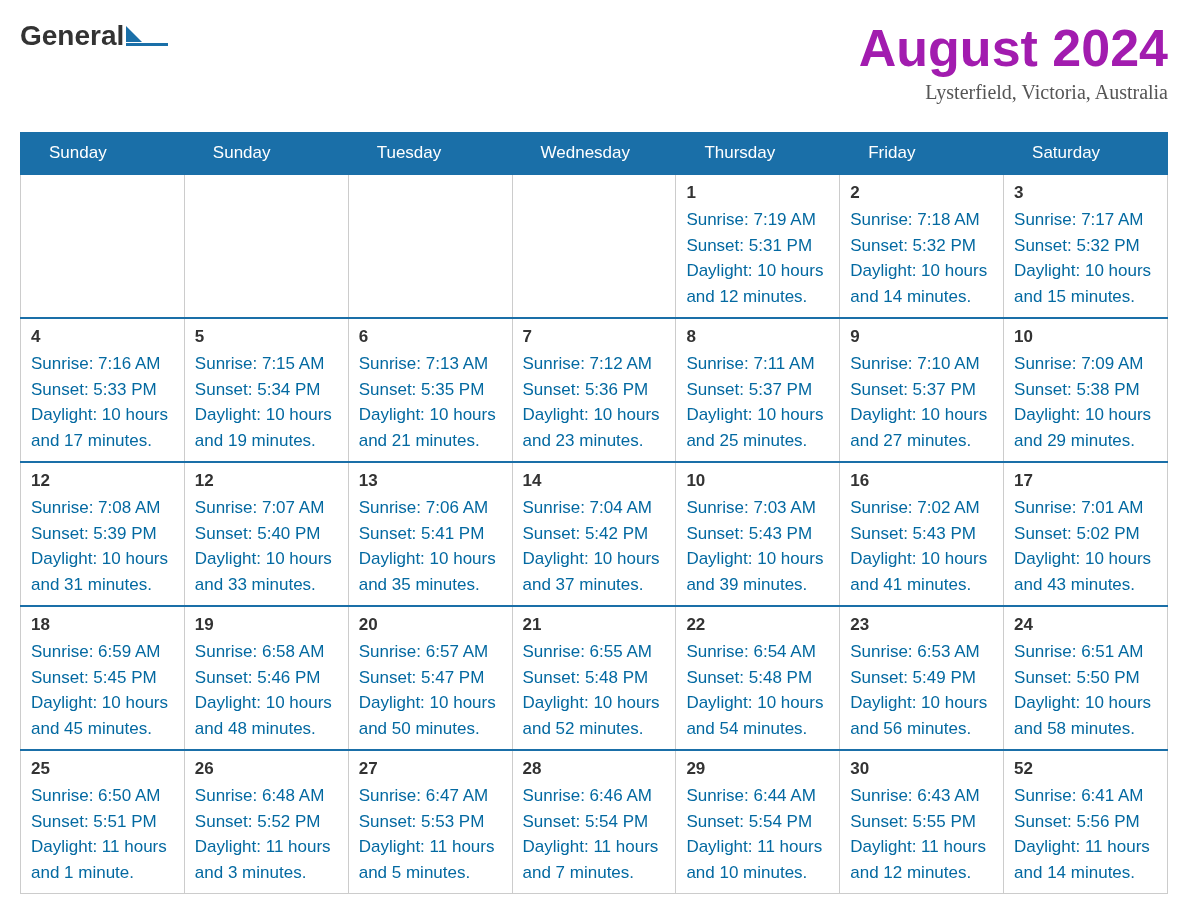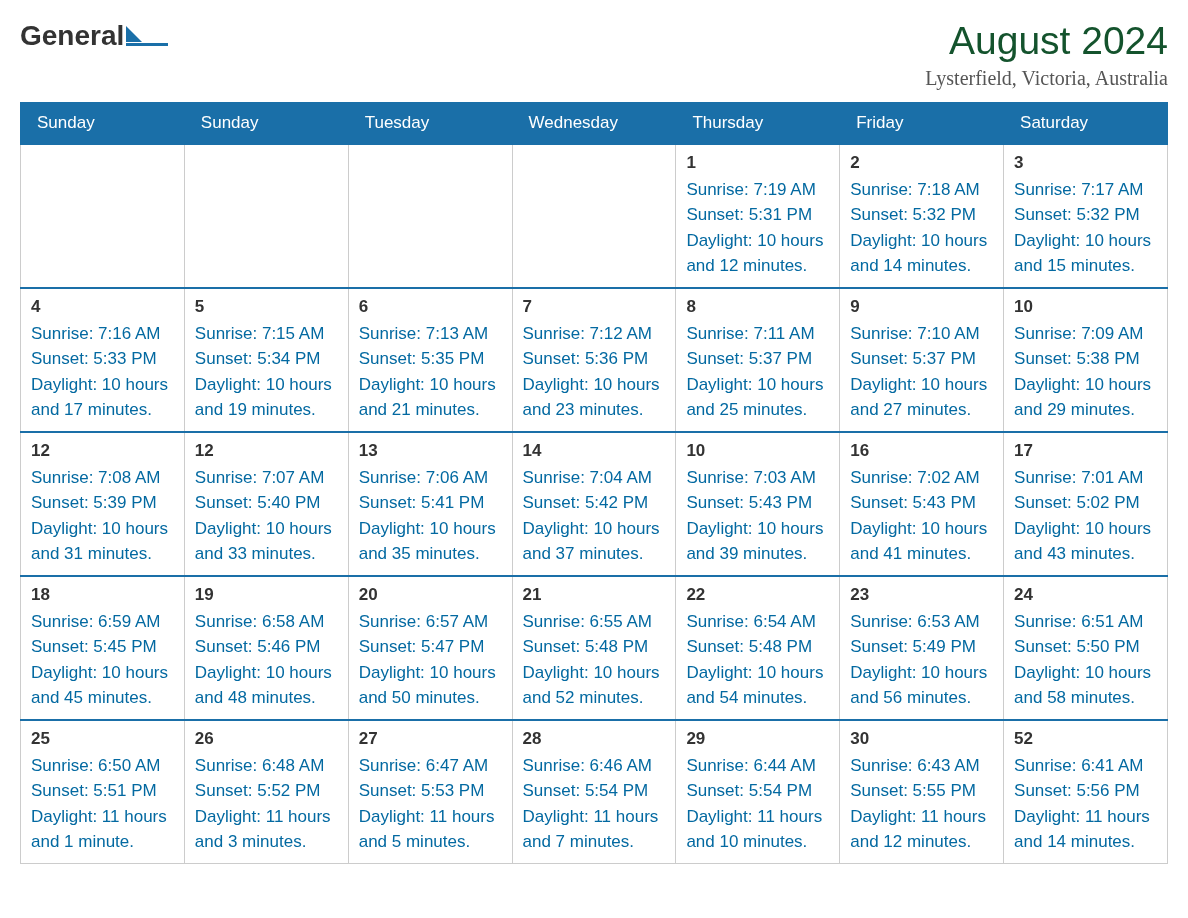--- a/index.html
+++ b/index.html
@@ -7,47 +7,47 @@
       font-family: Arial, sans-serif;
       background: #fff;
       padding: 20px;
       width: 1188px;
       min-height: 918px;
     }
     .header {
       display: flex;
       justify-content: space-between;
       align-items: flex-start;
-      margin-bottom: 12px;
+      margin-bottom: 28px;
     }
     .title-section {
       text-align: right;
     }
     .month-title {
-      font-size: 39px;
-      font-weight: normal;
-      color: #14532d;
+      font-size: 52px;
+      font-weight: bold;
+      color: #a21caf;
       line-height: 1.1;
     }
     .location-title {
       font-size: 20px;
       color: #555;
       margin-top: 4px;
       font-family: Liberation Serif, serif;
     }
     .calendar {
       width: 100%;
       border-collapse: collapse;
     }
     .calendar th {
       background-color: #1a6fa8;
       color: #fff;
       font-size: 17px;
       font-weight: normal;
-      padding: 10px 16px;
+      padding: 10px 28px;
       text-align: left;
       border: 1px solid #1a6fa8;
     }
     .calendar td {
       vertical-align: top;
       padding: 8px 10px;
       border: 1px solid #ccc;
       min-height: 100px;
       width: calc(100% / 7);
       font-size: 13px;

